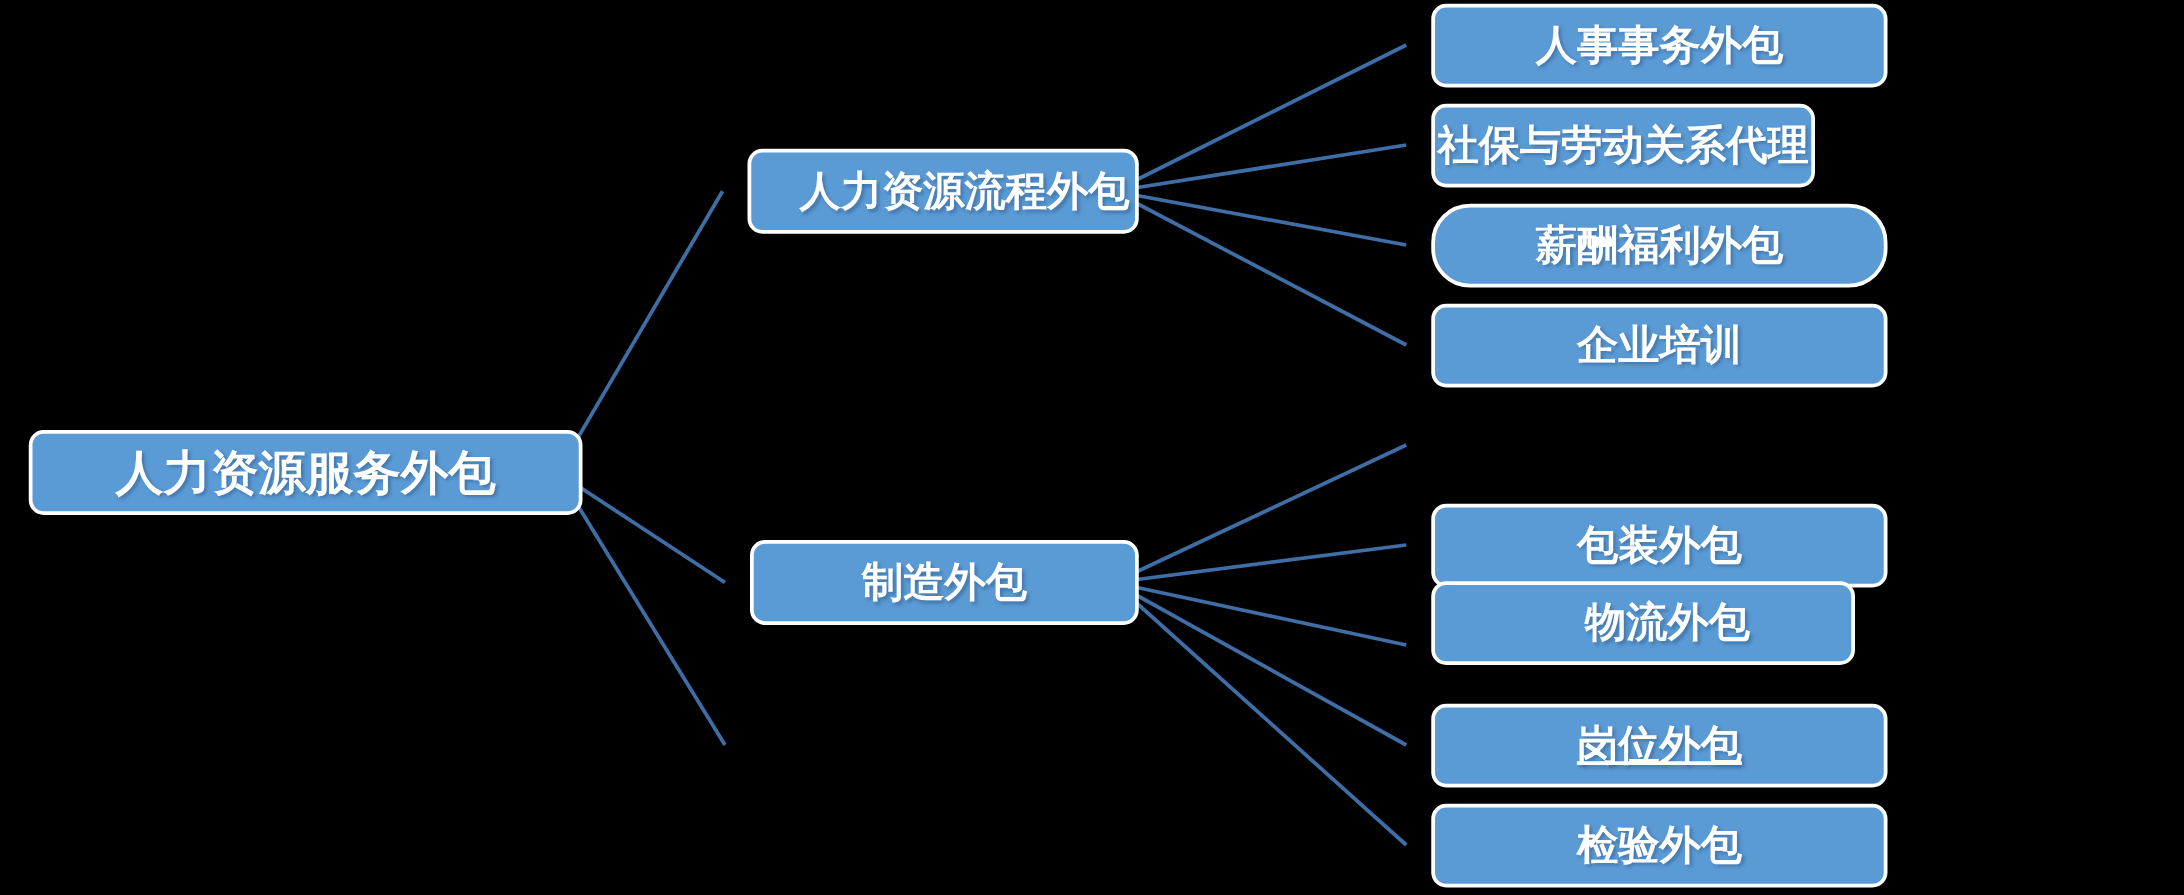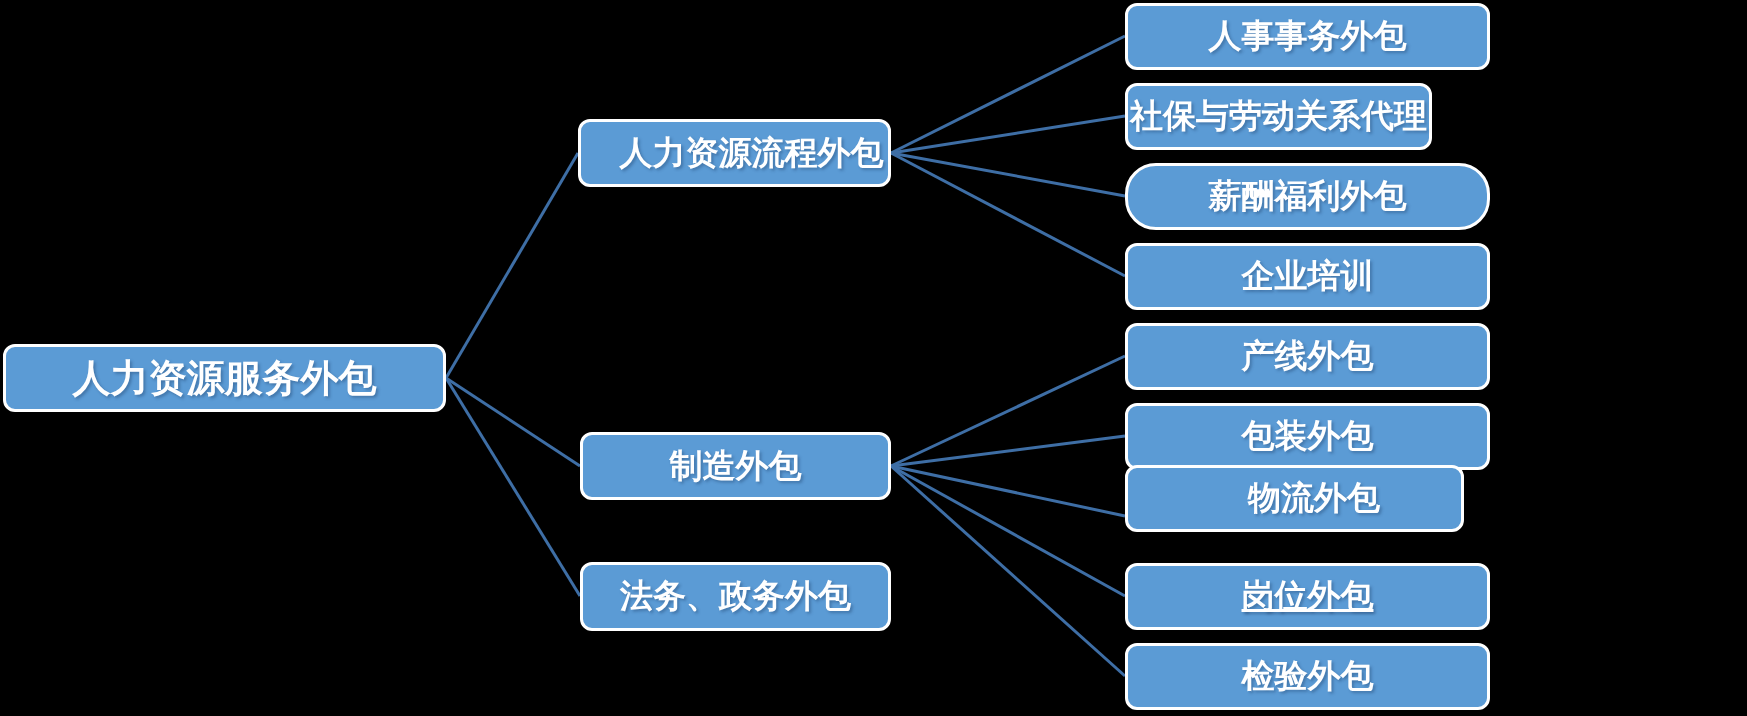--- a/index.html
+++ b/index.html
@@ -33,20 +33,21 @@
     border: 3px solid #FFFFFF;
     border-radius: 12px;
     color: #FFFFFF;
     font-weight: bold;
     display: flex;
     align-items: center;
     justify-content: center;
     text-align: center;
     text-shadow: 2px 2px 3px rgba(20, 50, 90, 0.35);
     white-space: nowrap;
+    margin-left: 20px;
   }
   .root-node { font-size: 38px; }
   .branch-node { font-size: 33px; }
   .leaf-node { font-size: 33px; }
 </style>
 </head>
 <body>
 
 <div class="canvas">
 
@@ -64,31 +65,29 @@
     <line x1="891" y1="466" x2="1125" y2="596"></line>
     <line x1="891" y1="466" x2="1125" y2="676"></line>
   </svg>
 
   <div class="node root-node" style="left:3px; top:344px; width:443px; height:68px;">人力资源服务外包</div>
 
   <div class="node branch-node" style="left:578px; top:119px; width:313px; height:68px;padding-left:34px;">人力资源流程外包</div>
 
   <div class="node branch-node" style="left:580px; top:432px; width:311px; height:68px;">制造外包</div>
 
-  <div class="node branch-node" style="left:580px; top:562px; width:311px; height:69px;">法务、政务外包</div>
 
   <div class="node leaf-node" style="left:1125px; top:3px; width:365px; height:67px;">人事事务外包</div>
 
   <div class="node leaf-node" style="left:1125px; top:83px; width:307px; height:67px;">社保与劳动关系代理</div>
 
   <div class="node leaf-node" style="left:1125px; top:163px; width:365px; height:67px;border-radius:31px;">薪酬福利外包</div>
 
   <div class="node leaf-node" style="left:1125px; top:243px; width:365px; height:67px;">企业培训</div>
 
-  <div class="node leaf-node" style="left:1125px; top:323px; width:365px; height:67px;">产线外包</div>
 
   <div class="node leaf-node" style="left:1125px; top:403px; width:365px; height:67px;">包装外包</div>
 
   <div class="node leaf-node" style="left:1125px; top:465px; width:339px; height:67px;padding-left:39px;">物流外包</div>
 
   <div class="node leaf-node" style="left:1125px; top:563px; width:365px; height:67px;text-decoration:underline;">岗位外包</div>
 
   <div class="node leaf-node" style="left:1125px; top:643px; width:365px; height:67px;">检验外包</div>
 
 </div>

